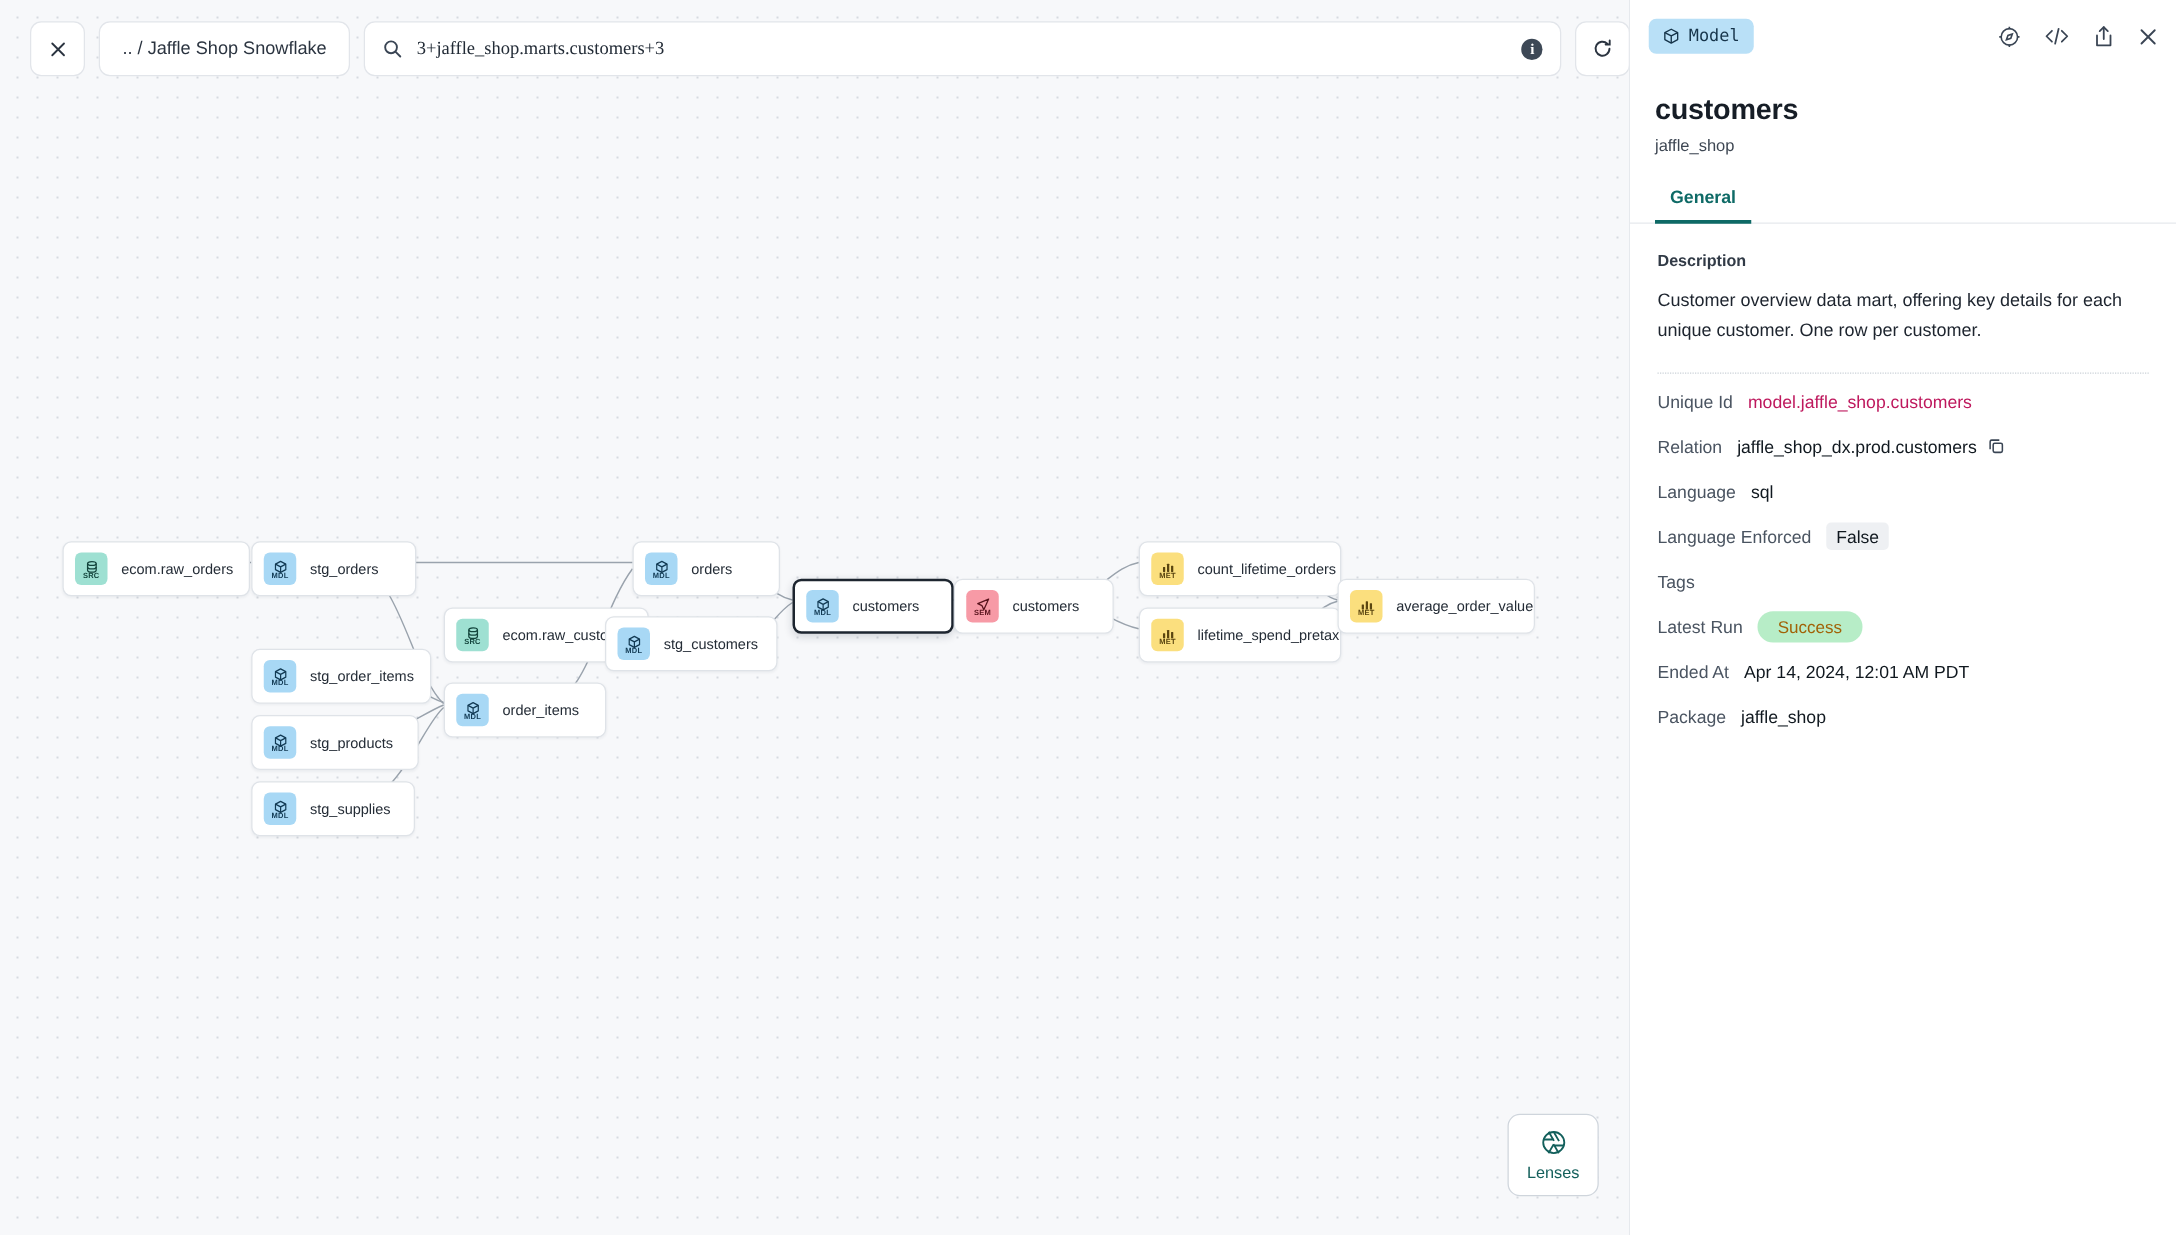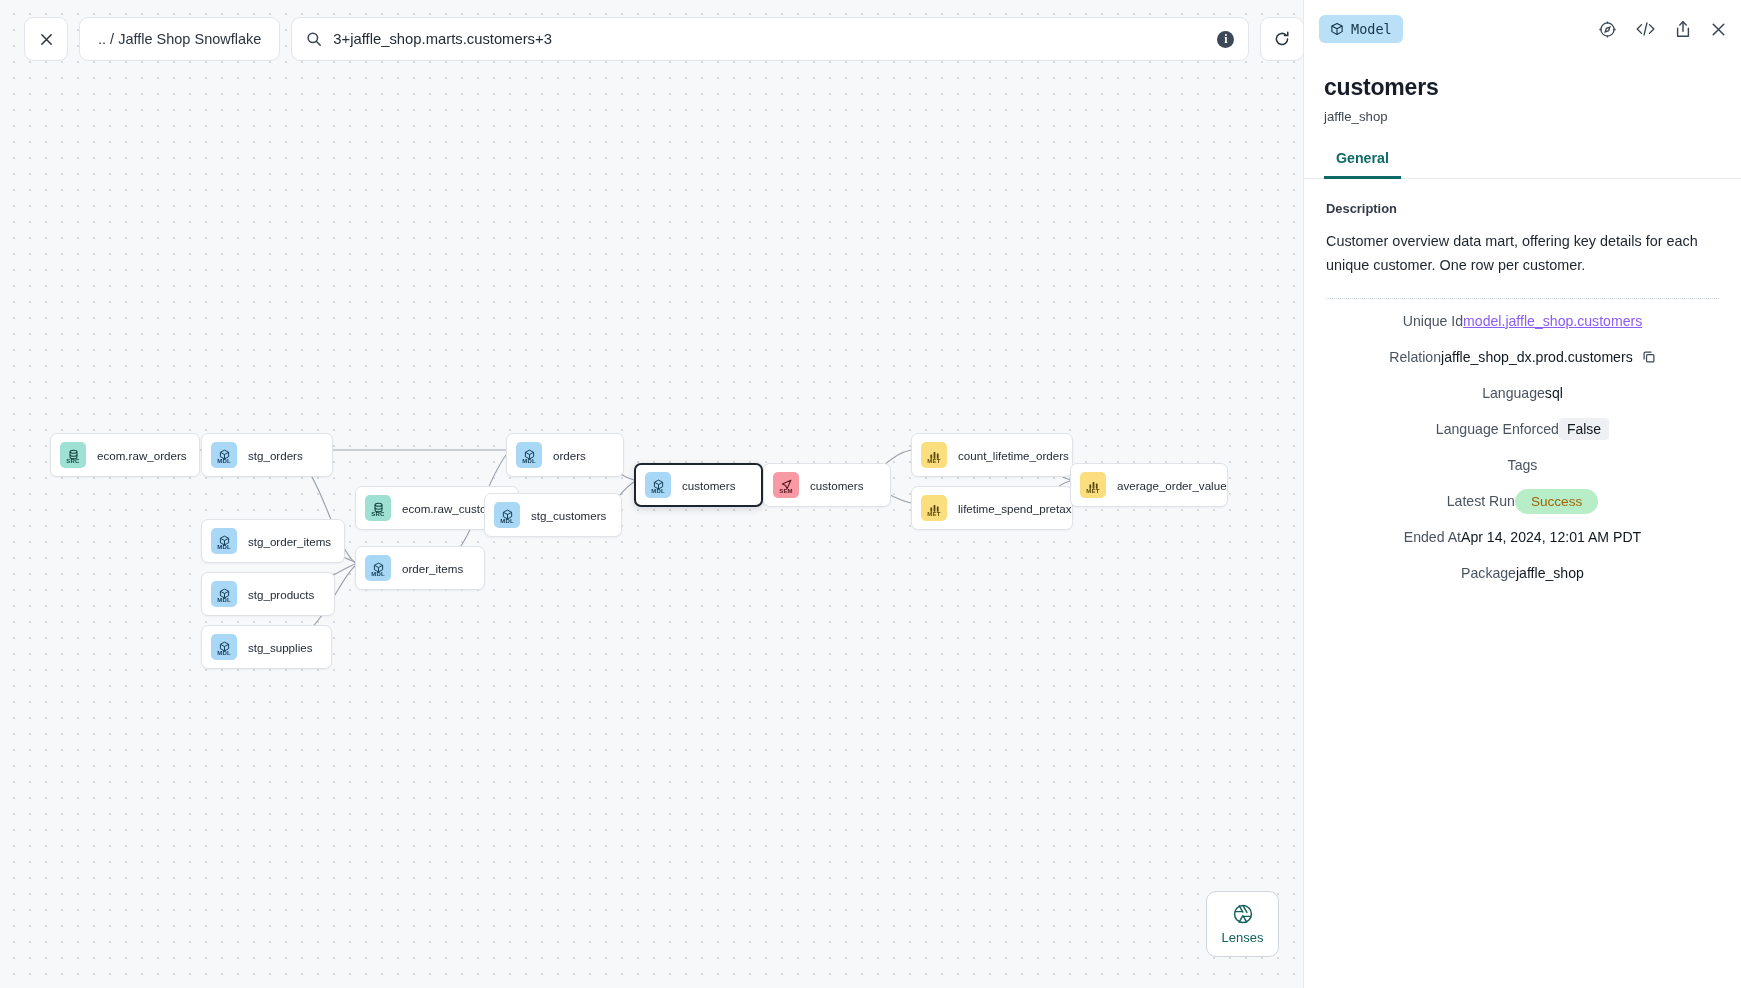--- a/index.html
+++ b/index.html
@@ -31,21 +31,21 @@
     cursor: pointer; color: #2b3440;
   }
   .tb-crumb { padding: 0 18px; font-size: 14.5px; color: #2b3440; white-space: nowrap; }
   .tb-search {
     height: 44px; width: 958px; background: #fff;
     border: 1px solid #e2e5ea; border-radius: 9px;
     display: flex; align-items: center; padding: 0 14px; gap: 11px;
   }
   .tb-search input {
     flex: 1; border: 0; outline: 0; font-size: 14.8px; color: #222b36;
-    font-family: Liberation Sans, sans-serif; background: transparent;
+    font-family: Liberation Serif, serif; background: transparent;
   }
   .info-dot {
     width: 17px; height: 17px; border-radius: 50%; background: #3d4856;
     color: #fff; font-size: 12px; font-weight: bold; line-height: 17px;
     text-align: center; font-family: "Liberation Serif", serif; cursor: pointer;
   }
   svg.ico { display: block; }
 
   
   .graph { position: absolute; inset: 0; }
@@ -104,26 +104,26 @@
   .tab {
     font-size: 14.2px; color: #0e6a66; font-weight: 600;
     padding: 0 12px 10px 12px; border-bottom: 3px solid #0e6a66;
     cursor: pointer; margin-bottom: -1px;
   }
   .panel-body { padding: 22px 22px 0 22px; overflow-y: auto; flex: 1; }
   .sec-label { font-size: 12.9px; font-weight: 700; color: #313a46; }
   .desc { font-size: 14.4px; color: #1d242e; line-height: 1.65; margin-top: 14px; }
   .divider { border-top: 1px dotted #cbd1d8; margin: 20px 0 4px 0; }
   .row {
-    display: flex; align-items: center; justify-content: center;
-    min-height: 36px; padding: 5px 0; gap: 0;
+    display: flex; align-items: center; justify-content: flex-start;
+    min-height: 36px; padding: 5px 0; gap: 12px;
   }
   .row .k { font-size: 14.1px; color: #4a5461; white-space: nowrap; }
   .row .v { font-size: 14.1px; color: #10181f; text-align: right; }
-  .row .v.link { color: #8b5cf6; text-decoration: underline; cursor: pointer; }
+  .row .v.link { color: #be185d; cursor: pointer; }
   .row .v.vrow { display: flex; align-items: center; gap: 9px; justify-content: flex-end; }
   .chip-gray { background: #eef0f3; border-radius: 4px; padding: 3px 8px; font-size: 14px; color: #10181f; }
   .chip-green { background: #b7edc7; color: #a16207; border-radius: 13px; padding: 5px 16px; font-size: 13.6px; }
   .copy-ico { cursor: pointer; color: #3a4554; display: flex; }
 </style>
 </head>
 <body>
 
 <div class="app">
 

